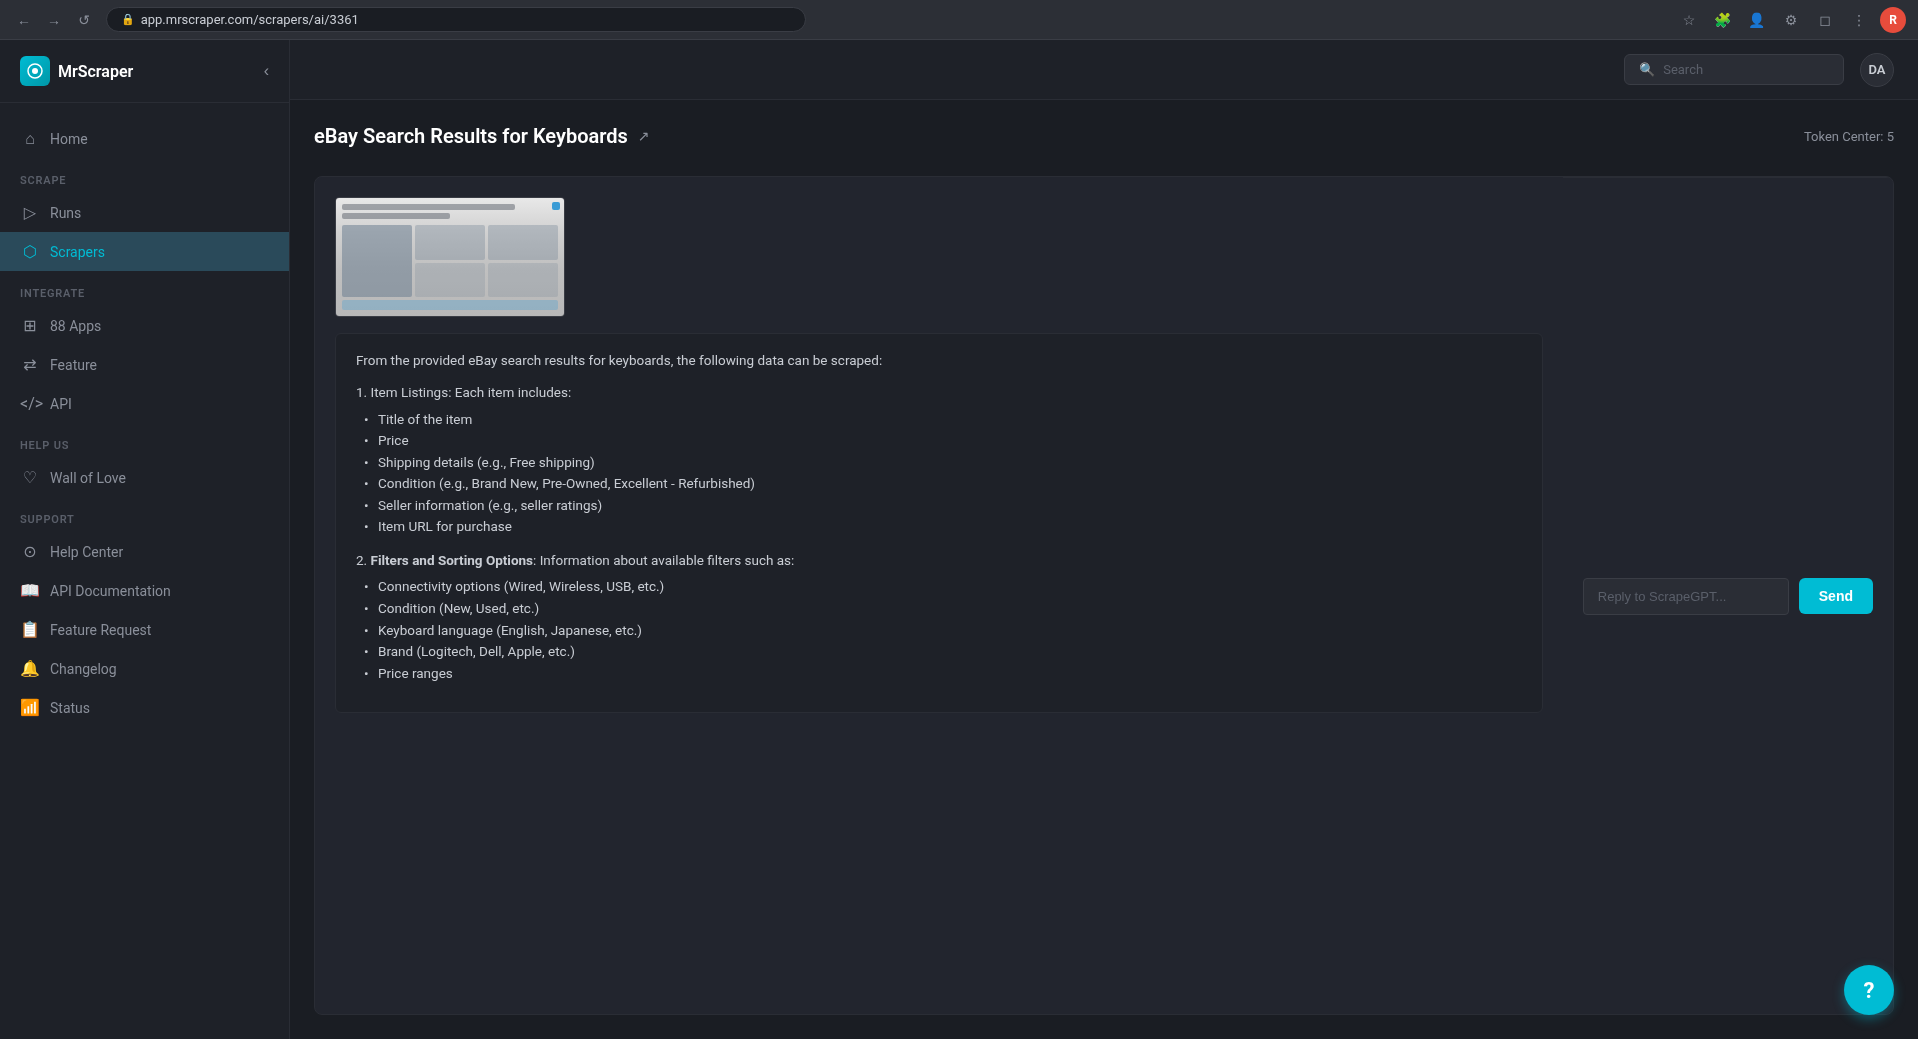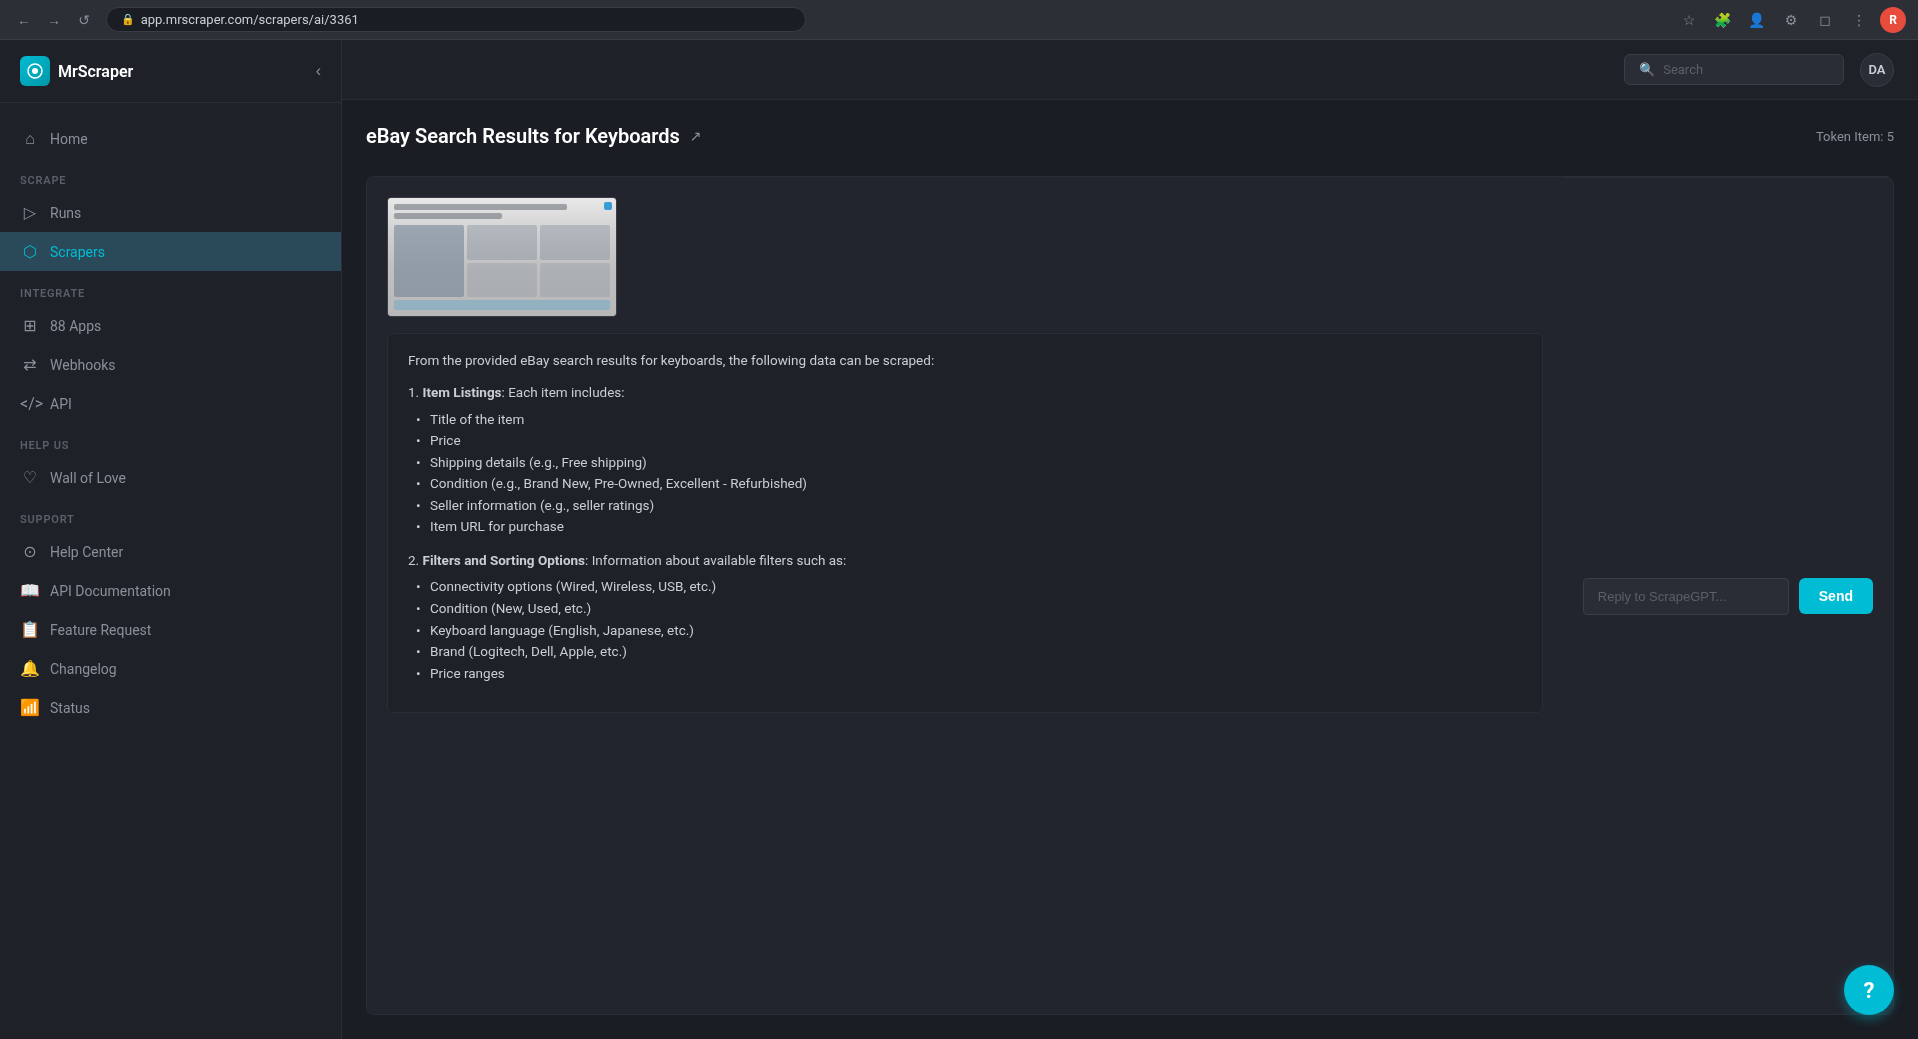--- a/index.html
+++ b/index.html
@@ -93,21 +93,21 @@
 
     
     .app-layout {
       display: flex;
       flex: 1;
       overflow: hidden;
     }
 
     
     .sidebar {
-      width: 342px;
+      width: 290px;
       background: #1e2128;
       border-right: 1px solid #2a2d35;
       display: flex;
       flex-direction: column;
       flex-shrink: 0;
       padding-bottom: 16px;
       overflow-y: auto;
     }
 
     .sidebar-header {
@@ -491,21 +491,21 @@
 
       <div class="nav-section-label">Integrate</div>
 
       <div class="nav-item">
         <span class="nav-item-icon">⊞</span>
         <span>88 Apps</span>
       </div>
 
       <div class="nav-item">
         <span class="nav-item-icon">⇄</span>
-        <span>Webhooks</span>
+        <span>Feature</span>
       </div>
 
       <div class="nav-item">
         <span class="nav-item-icon">&lt;/&gt;</span>
         <span>API</span>
       </div>
 
       <div class="nav-section-label">Help Us</div>
 
       <div class="nav-item">
@@ -553,21 +553,21 @@
     </div>
 
     <div class="page-area">
 
       <div class="page-header">
         <div class="page-title-area">
           <h1 class="page-title">eBay Search Results for Keyboards</h1>
           <span class="external-link-icon">↗</span>
         </div>
         <div class="token-usage">
-          <span>Token Item:</span>
+          <span>Token Center:</span>
           <span>5</span>
         </div>
       </div>
 
       <div class="card-container">
         <div class="content-card">
           <div class="card-scroll-area">
 
             <div class="screenshot-thumbnail">
               <div class="screenshot-inner">
@@ -582,21 +582,21 @@
                 </div>
                 <div class="sc-bottom-strip"></div>
               </div>
               <div class="sc-corner-dot"></div>
             </div>
 
             <div class="result-text-area">
               <p class="result-intro">From the provided eBay search results for keyboards, the following data can be scraped:</p>
 
               <p class="result-section-title">
-                <span>1. </span><span style="font-weight:700;">Item Listings</span><span>: Each item includes:</span>
+                <span>1. </span><span style="font-weight:400;">Item Listings</span><span>: Each item includes:</span>
               </p>
               <ul class="result-list">
                 <li>Title of the item</li>
                 <li>Price</li>
                 <li>Shipping details (e.g., Free shipping)</li>
                 <li>Condition (e.g., Brand New, Pre-Owned, Excellent - Refurbished)</li>
                 <li>Seller information (e.g., seller ratings)</li>
                 <li>Item URL for purchase</li>
               </ul>
 

